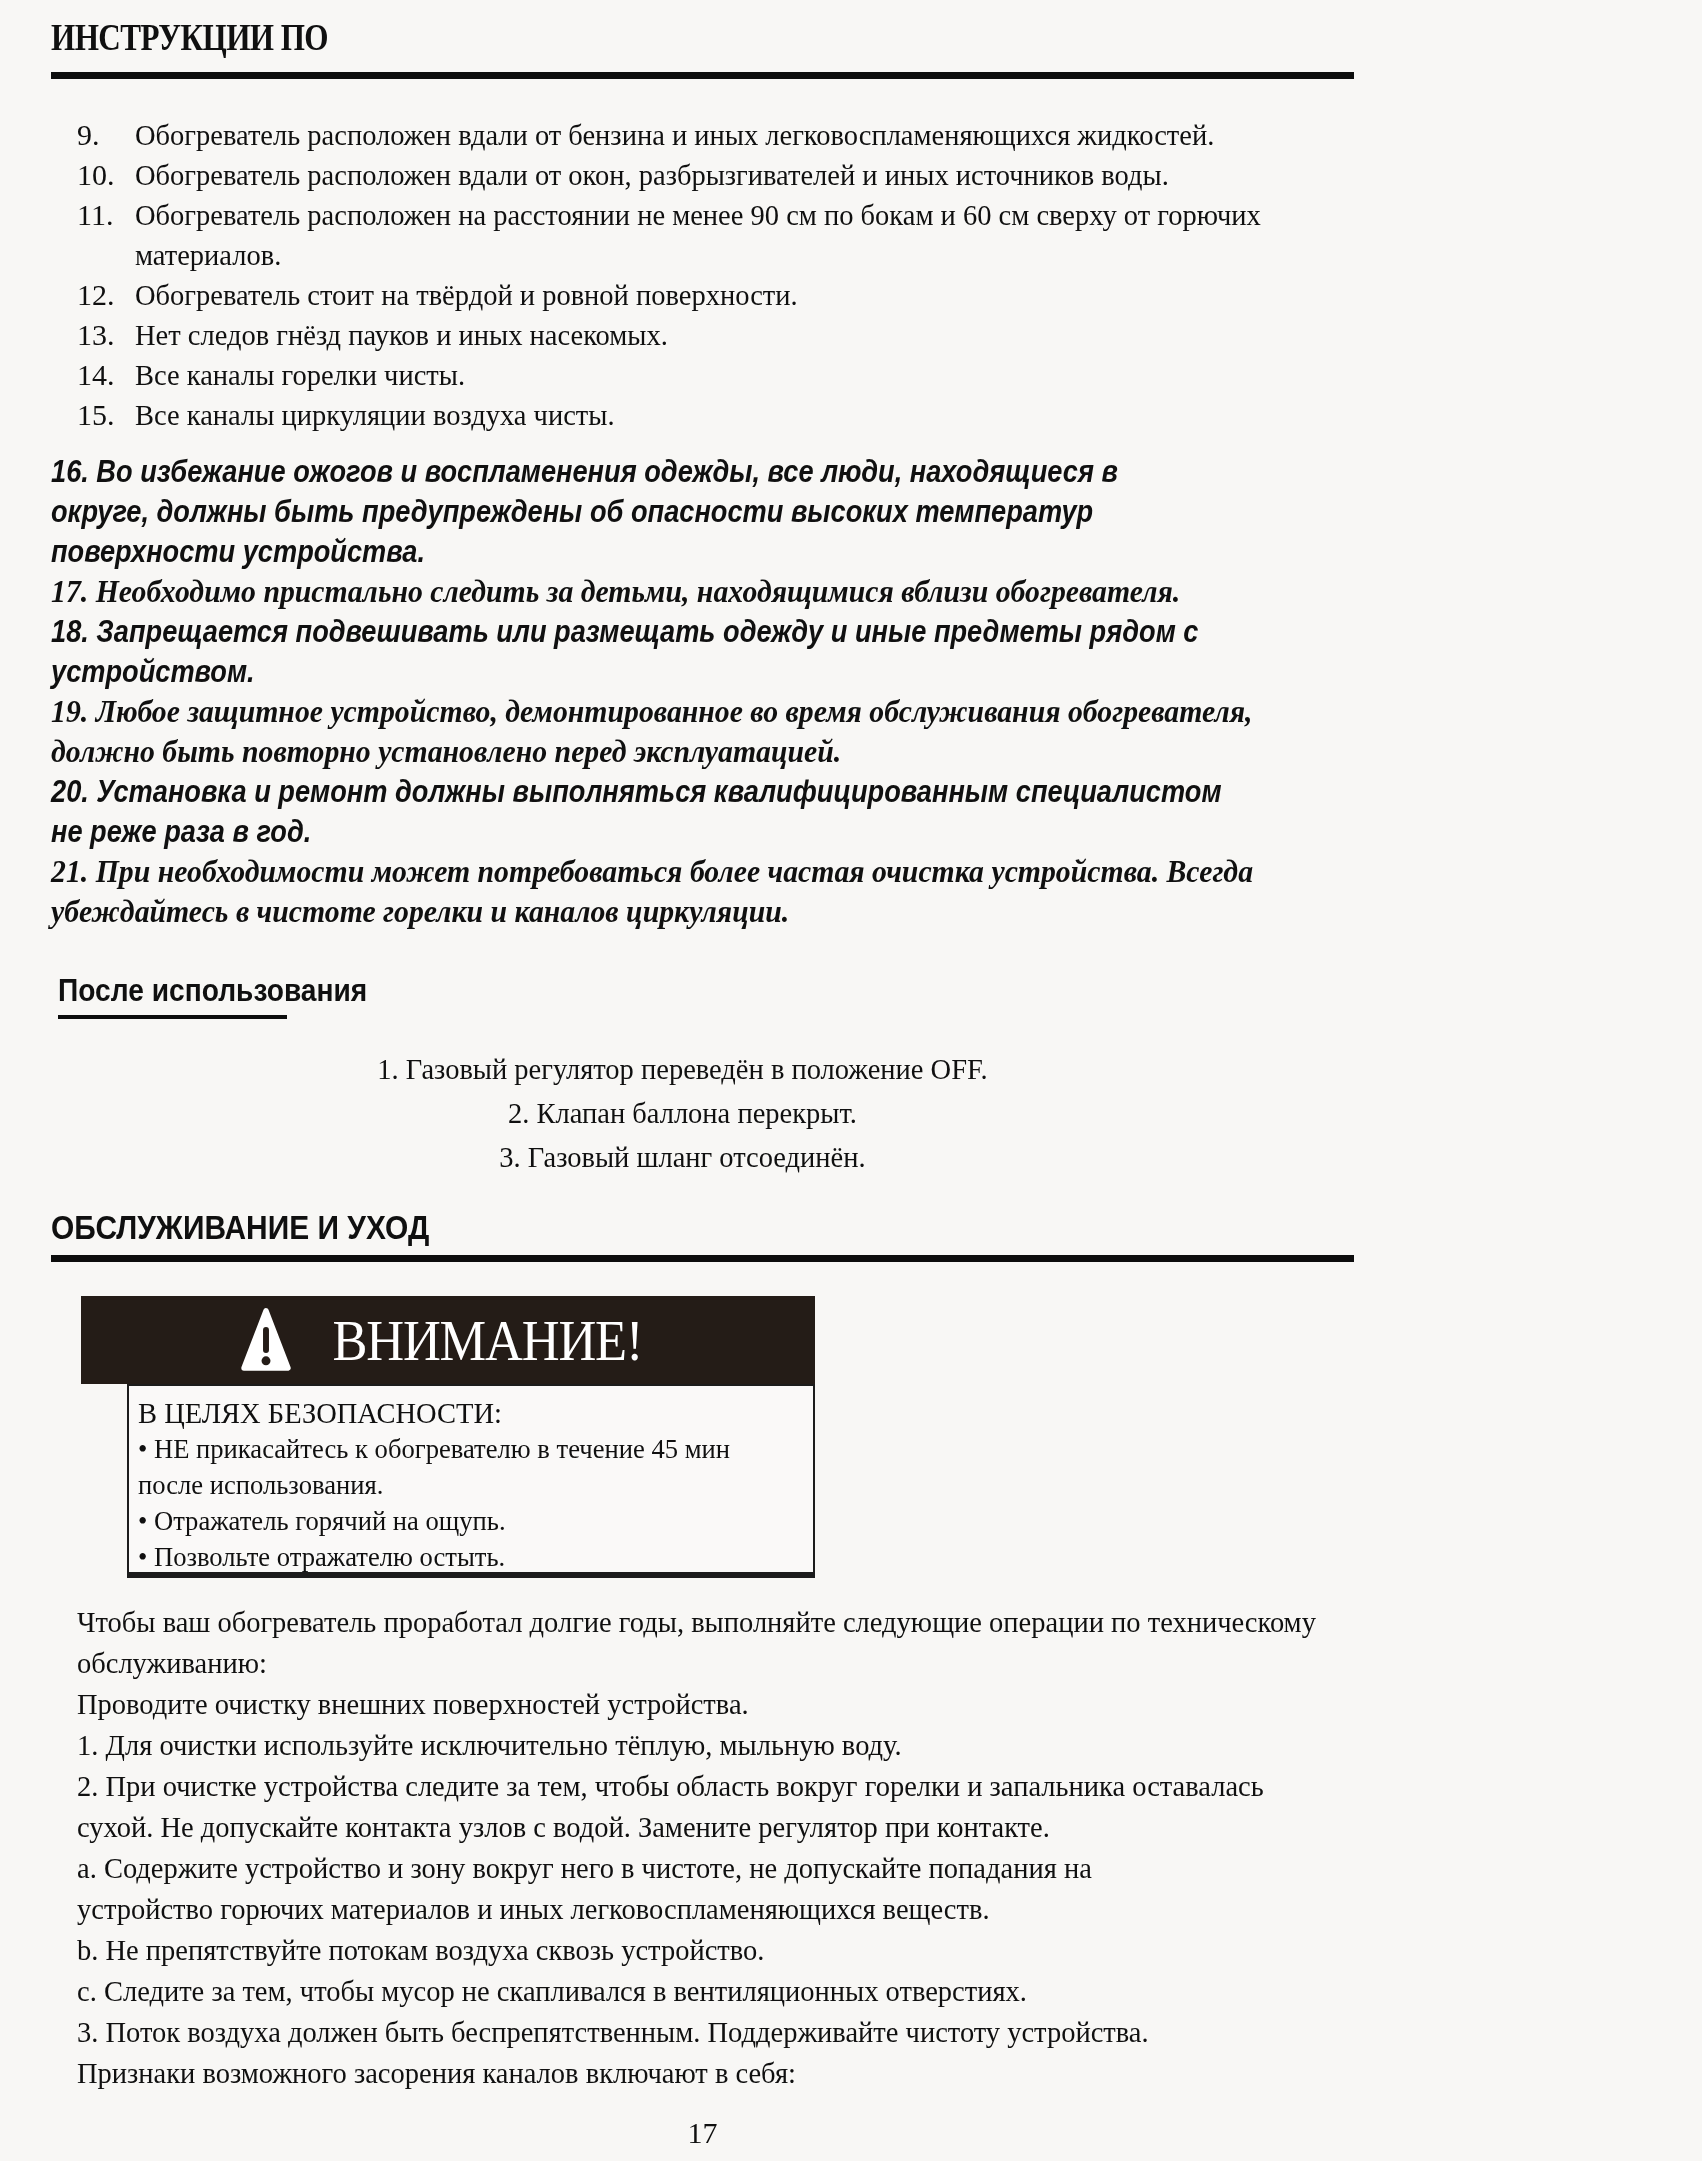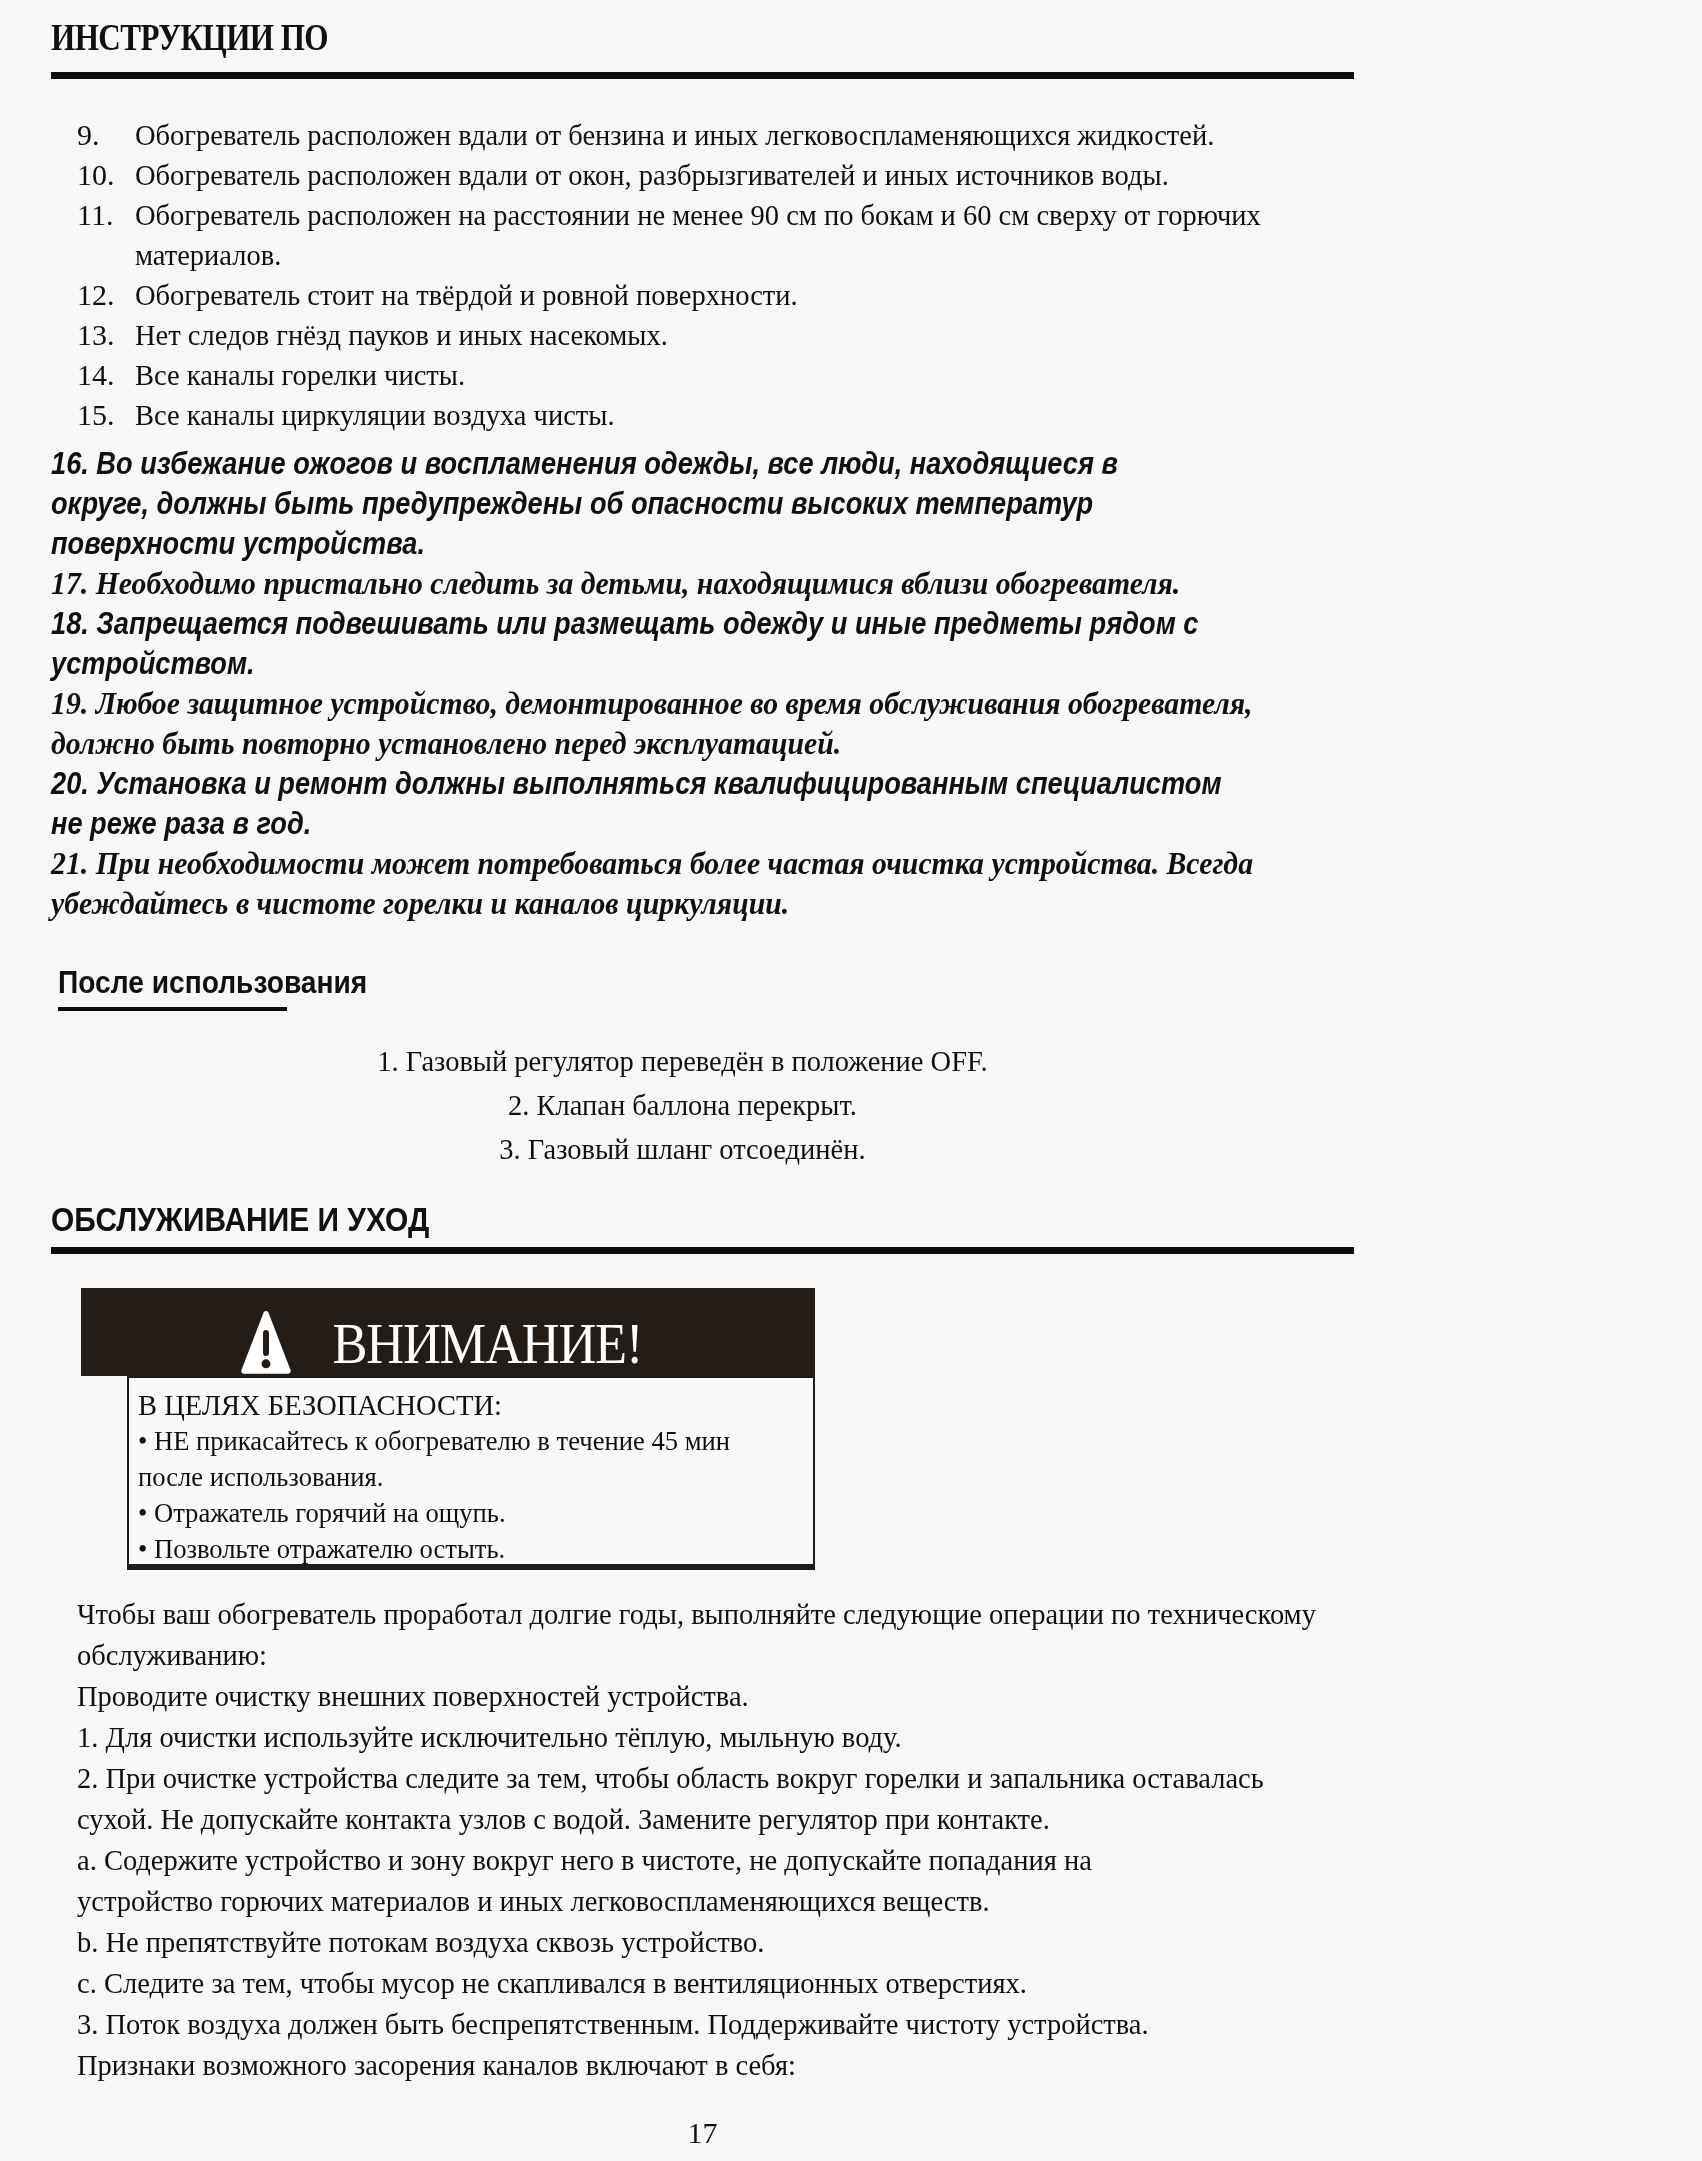--- a/index.html
+++ b/index.html
@@ -26,21 +26,21 @@
   .rule { height: 7.4px; background: #0d0d0d; margin-top: 15px; }
 
   .checklist { margin-top: 36px; padding-left: 26px; }
   .check-item { display: flex; }
   .check-item .num { flex: 0 0 58px; font-size: 30px; line-height: 40px; }
   .check-item .lns .ln {
     font-size: 30px; line-height: 40px; white-space: nowrap;
     transform: scaleX(0.95); transform-origin: left center;
   }
 
-  .warn-list { margin-top: 8px; }
+  .warn-list { margin-top: 16px; }
   .warn-item .ln { white-space: nowrap; line-height: 40px; transform-origin: left center; }
   .warn-item.sans .ln {
     font-family: "Liberation Sans", "DejaVu Sans", sans-serif;
     font-weight: bold; font-style: italic; font-size: 32px;
     transform: scaleX(0.85);
   }
   .warn-item.serif .ln {
     font-family: "Liberation Serif", "DejaVu Serif", serif;
     font-weight: bold; font-style: italic; font-size: 32px;
     transform: scaleX(0.93);
@@ -66,21 +66,21 @@
     font-family: "Liberation Sans", "DejaVu Sans", sans-serif;
     font-weight: bold; font-size: 34px; line-height: 36px;
     transform: scaleX(0.88); transform-origin: left center;
     white-space: nowrap;
   }
   .rule2 { margin-top: 9.4px; }
 
   .attention-box { margin: 34px 0 0 30px; width: 734px; }
   .attn-header {
     height: 88px; background: #241c17;
-    display: flex; align-items: flex-end; justify-content: center; gap: 28px;
+    display: flex; align-items: center; justify-content: center; gap: 28px;
   }
   .attn-header svg { width: 50px; height: 66px; display: block; }
   .attn-label {
     color: #ffffff; font-size: 57px; letter-spacing: -1.3px;
     font-family: "Liberation Serif", "DejaVu Serif", serif;
     transform: scaleX(0.92); transform-origin: center;
     white-space: nowrap;
   }
   .attn-body {
     box-sizing: border-box;

